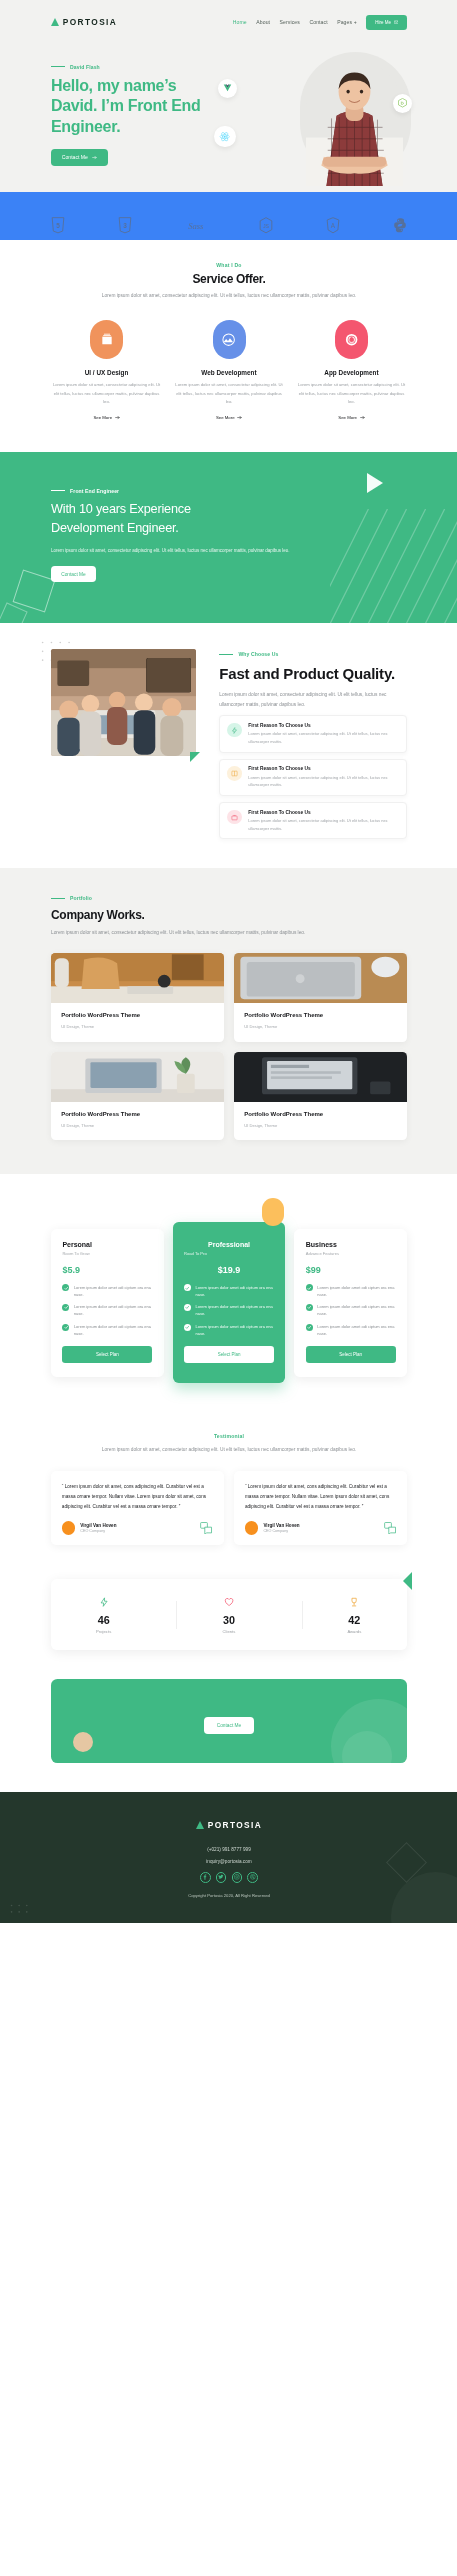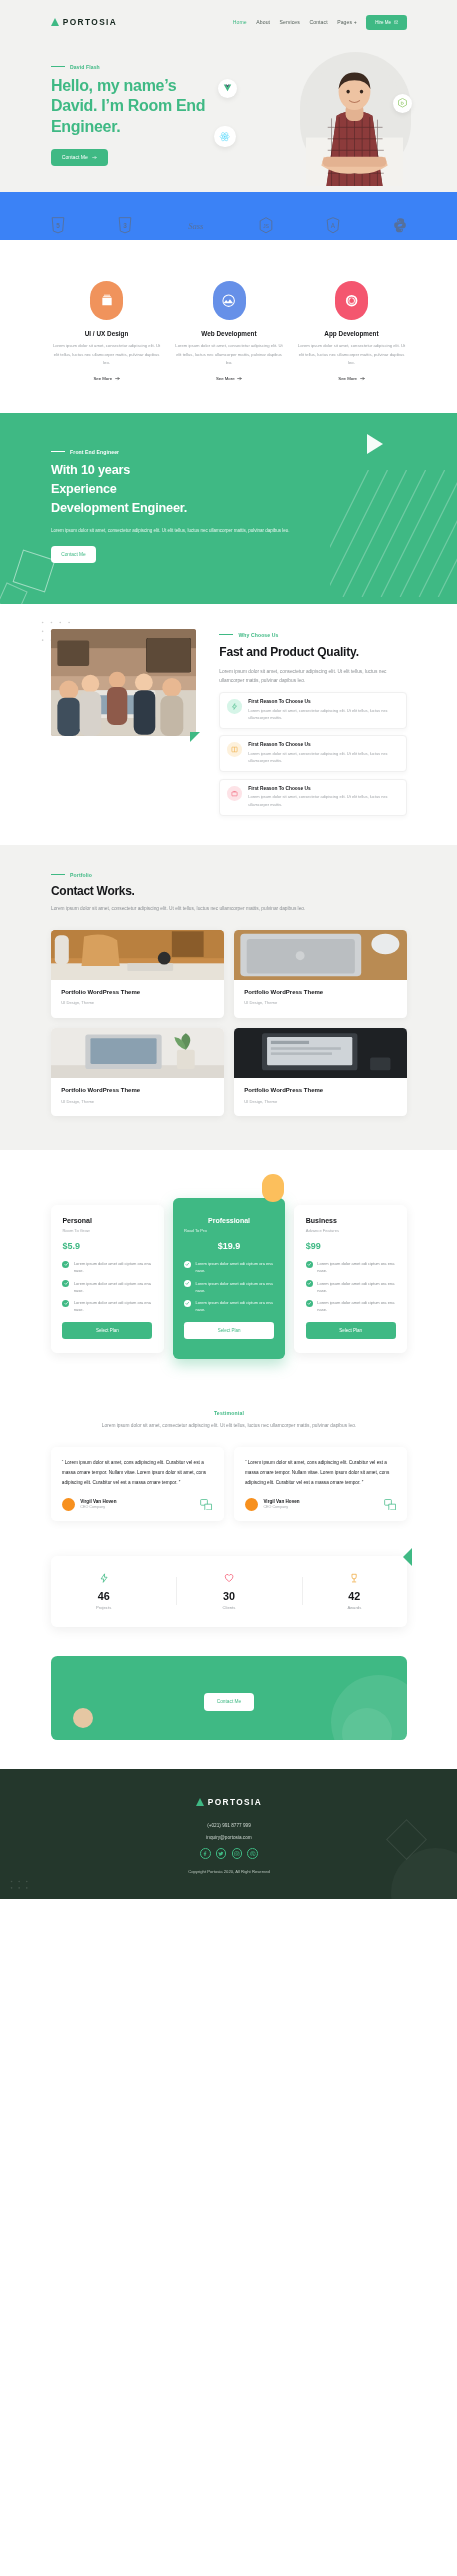--- a/index.html
+++ b/index.html
@@ -58,37 +58,37 @@
   .svc-badge{width:33px;height:39px;border-radius:16.5px;margin:0 auto 10.2px;display:flex;align-items:center;justify-content:center;}
   .svc h3{font-size:6.4px;font-weight:bold;color:#16171a;margin-bottom:5.1px;}
   .svc p{font-size:4.2px;color:#9a9ea2;line-height:2.05;}
   .more{display:inline-flex;align-items:center;gap:2.5px;font-size:4.3px;color:#16171a;margin-top:8.3px;cursor:pointer;}
 
   
   .exp{background:#3fb984;position:relative;overflow:hidden;padding:36px 0 41px;}
   .exp-inner{width:356px;margin:0 auto;position:relative;z-index:3;}
   .exp .eyebrow .bar{background:#fff;}
   .exp .eyebrow span{color:#fff;}
-  .exp h2{font-size:12.7px;line-height:1.5;color:#fff;font-weight:bold;max-width:146px;letter-spacing:-0.2px;margin-top:2.5px;}
+  .exp h2{font-size:12.7px;line-height:1.5;color:#fff;font-weight:normal;max-width:146px;letter-spacing:-0.2px;margin-top:2.5px;}
   .exp p{font-size:4.5px;color:rgba(255,255,255,.88);line-height:1.95;margin-top:9px;}
   .btn-white{margin-top:10.2px;background:#fff;color:#3fb984;border:none;border-radius:3.8px;padding:5.7px 10.2px;font-size:4.8px;cursor:pointer;}
   .exp-play{position:absolute;right:75px;top:21.6px;width:0;height:0;border-left:16.5px solid #fff;border-top:10.8px solid transparent;border-bottom:10.8px solid transparent;opacity:.95;z-index:3;}
   .hatch{position:absolute;right:-6.4px;top:57px;width:134px;height:127px;z-index:1;opacity:.45;}
   .sq1{position:absolute;left:16.5px;bottom:15.3px;width:34px;height:34px;border:0.8px solid rgba(255,255,255,.5);transform:rotate(18deg);}
   .sq2{position:absolute;left:1.3px;bottom:-5.1px;width:23px;height:23px;border:0.8px solid rgba(255,255,255,.35);transform:rotate(24deg);}
 
   
   .why{background:#fff;padding:25.4px 0 29px;position:relative;}
   .why-inner{width:356px;margin:0 auto;display:flex;gap:15.3px;align-items:flex-start;}
   .why-photo{width:153px;position:relative;}
   .why-photo .imgbox{width:145px;height:107px;border-radius:2.5px;overflow:hidden;position:relative;}
   .why-corner{position:absolute;right:3.8px;bottom:-5.7px;width:0;height:0;border-left:10.8px solid #3fb984;border-bottom:10.8px solid transparent;}
   .dots-grid{position:absolute;left:-11.4px;top:-9px;width:38px;height:29px;}
   .why-right{flex:1;padding-top:2.5px;}
-  .why-right h2{font-size:12px;font-weight:bold;color:#16171a;line-height:1.35;margin-top:3.8px;letter-spacing:-0.2px;}
+  .why-right h2{font-size:15px;font-weight:bold;color:#16171a;line-height:1.35;margin-top:3.8px;letter-spacing:-0.2px;}
   .why-right .lead{text-align:left;margin-top:6.4px;}
   .reason{display:flex;gap:6.4px;align-items:flex-start;background:#fff;border:0.6px solid #f0f0f0;border-radius:3.8px;padding:6.4px 7px;margin-top:6.4px;box-shadow:0 1.3px 4.5px rgba(0,0,0,.035);}
   .r-ico{width:14.6px;height:14.6px;border-radius:50%;flex:none;display:flex;align-items:center;justify-content:center;}
   .reason h4{font-size:4.8px;font-weight:bold;color:#16171a;margin-bottom:2.5px;}
   .reason p{font-size:4px;color:#a0a4a8;line-height:1.85;}
 
   
   .portfolio{background:#f2f2f0;padding:27px 0 34px;position:relative;}
   .pf-inner{width:356px;margin:0 auto;}
   .pf-head .lead{text-align:left;}
@@ -190,21 +190,21 @@
         </button>
       </div>
     </nav>
 
     <div class="hero-inner">
       <div class="hero-left">
         <div class="eyebrow">
           <span class="bar"></span>
           <span>David Flash</span>
         </div>
-        <h1 class="hero-h1">Hello, my name’s David. I’m Room End Engineer.</h1>
+        <h1 class="hero-h1">Hello, my name’s David. I’m Front End Engineer.</h1>
         <button class="btn-green">
           <span>Contact Me</span>
           <svg width="5.1" height="5.1" viewBox="0 0 16 16">
               <path d="M2 8h11M9 4l4 4-4 4" fill="none" stroke="#fff" stroke-width="1.6" stroke-linecap="round" stroke-linejoin="round"></path>
             </svg>
         </button>
       </div>
 
       <div class="hero-right">
         <div class="hero-tri"></div>
@@ -279,20 +279,25 @@
           <text x="12" y="19" font-size="11" font-family="Liberation Sans" fill="#666" text-anchor="middle">A</text>
         </svg>
       <svg width="14" height="16.5" viewBox="0 0 24 28">
           <path d="M12 2c-4 0-5 2-5 4v2h6v1H6c-2.4 0-4 1.6-4 5s1.6 5 4 5h2v-3c0-2.2 1.6-4 4-4h4c2 0 3-1.2 3-3V6c0-2-1-4-7-4Zm-2.6 2.6a1.1 1.1 0 1 1 0 2.2 1.1 1.1 0 0 1 0-2.2Z" fill="#666"></path>
           <path d="M12 26c4 0 5-2 5-4v-2h-6v-1h7c2.4 0 4-1.6 4-5s-1.6-5-4-5h-2v3c0 2.2-1.6 4-4 4H8c-2 0-3 1.2-3 3v3c0 2 1 4 7 4Zm2.6-2.6a1.1 1.1 0 1 1 0-2.2 1.1 1.1 0 0 1 0 2.2Z" fill="#666"></path>
         </svg>
     </div>
   </section>
 
   <section class="services">
+    <div class="container sec-center">
+      <div class="kicker">What I Do</div>
+      <h2 class="h2">Service Offer.</h2>
+      <p class="lead">Lorem ipsum dolor sit amet, consectetur adipiscing elit. Ut elit tellus, luctus nec ullamcorper mattis, pulvinar dapibus leo.</p>
+    </div>
     <div class="svc-grid">
 
       <div class="svc">
         <div class="svc-badge" style="background:#f0935c">
           <svg width="14" height="14" viewBox="0 0 24 24">
               <rect x="4" y="8" width="16" height="13" fill="#fff"></rect>
               <rect x="5.5" y="5.5" width="13" height="1.4" fill="#fff"></rect>
               <rect x="6.8" y="3" width="10.4" height="1.4" fill="#fff"></rect>
             </svg>
         </div>
@@ -468,21 +473,21 @@
     </div>
   </section>
 
   <section class="portfolio">
     <div class="pf-inner">
       <div class="pf-head">
         <div class="eyebrow">
           <span class="bar"></span>
           <span>Portfolio</span>
         </div>
-        <h2 class="h2" style="text-align:left">Contact Works.</h2>
+        <h2 class="h2" style="text-align:left">Company Works.</h2>
         <p class="lead">Lorem ipsum dolor sit amet, consectetur adipiscing elit. Ut elit tellus, luctus nec ullamcorper mattis, pulvinar dapibus leo.</p>
       </div>
 
       <div class="pf-grid">
 
         <div class="pf-card">
           <div class="pf-img">
             <svg width="173" height="50" viewBox="0 0 272 78" preserveAspectRatio="none">
               <rect width="272" height="78" fill="#c98c49"></rect>
               <rect x="0" y="0" width="272" height="44" fill="#b9803f"></rect>

